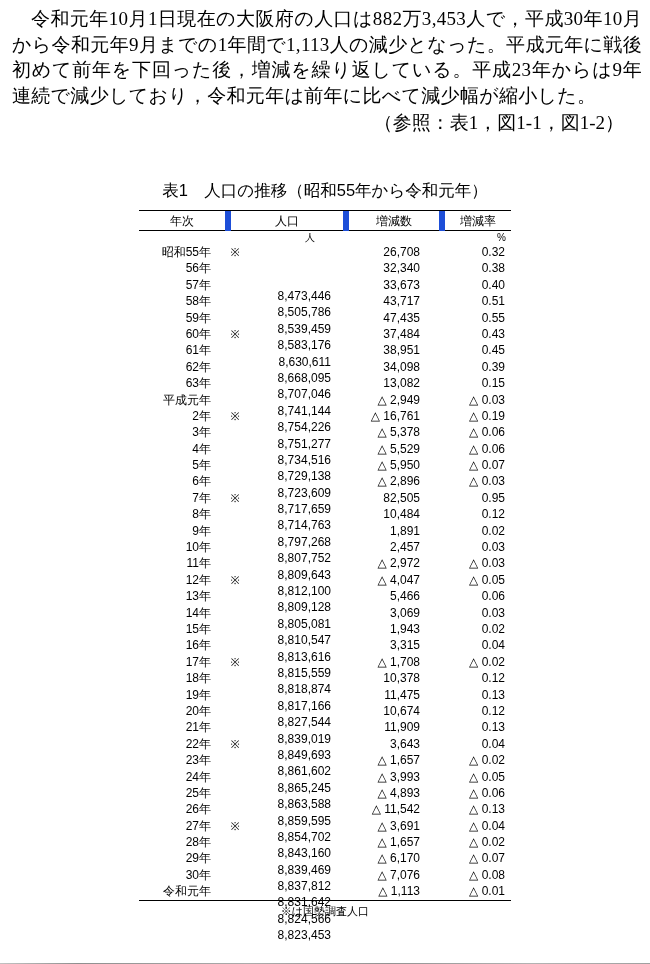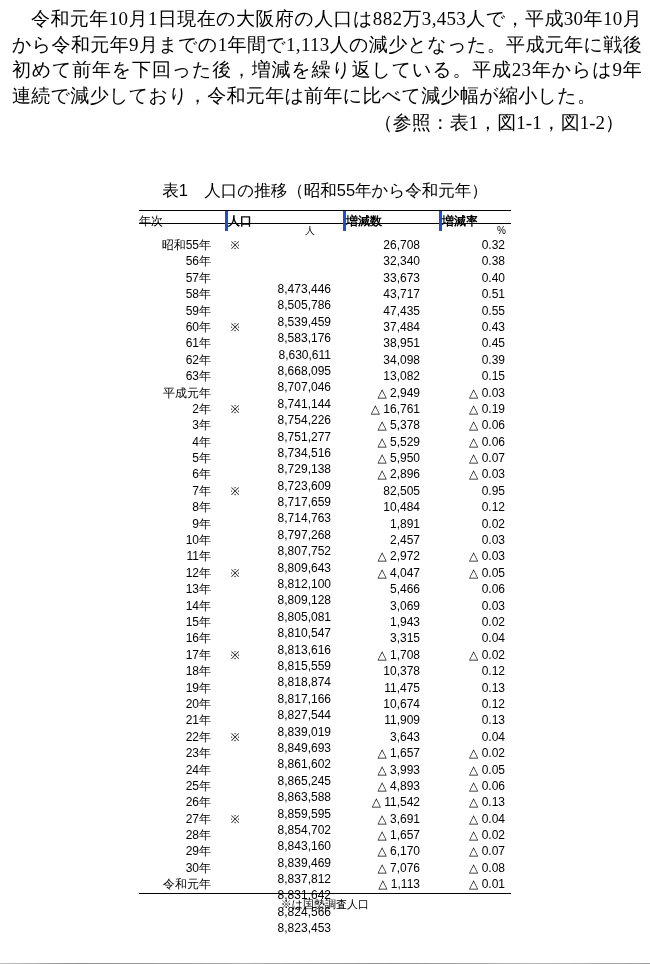--- a/index.html
+++ b/index.html
@@ -42,27 +42,27 @@
     width: 372px;
     margin: 8px auto 0;
     font-family: "Liberation Sans", sans-serif;
     font-size: 12px;
   }
   .thead {
     display: grid;
     grid-template-columns: 86px 118px 96px 72px;
     border-top: 1px solid #000;
     border-bottom: 1px solid #000;
-    height: 14px;
+    height: 21px;
     line-height: 20px;
-    text-align: left;
+    text-align: center;
     font-size: 12px;
   }
   .th { height: 100%; }
-  .th + .th { border-left: 3px solid #1d4ed8; font-weight: bold; }
+  .th + .th { border-left: 6px solid #1d4ed8; }
 
   .units { position: relative; height: 13px; font-size: 10px; line-height: 13px; }
   .unit-pop { position: absolute; left: 0; top: 0; width: 204px; text-align: right; padding-right: 28px; }
   .unit-rate { position: absolute; right: 0; top: 0; width: 72px; text-align: right; padding-right: 5px; }
 
   .tbody { border-bottom: 1px solid #000; }
   .tr {
     display: grid;
     grid-template-columns: 86px 20px 98px 96px 72px;
     height: 16.4px;

